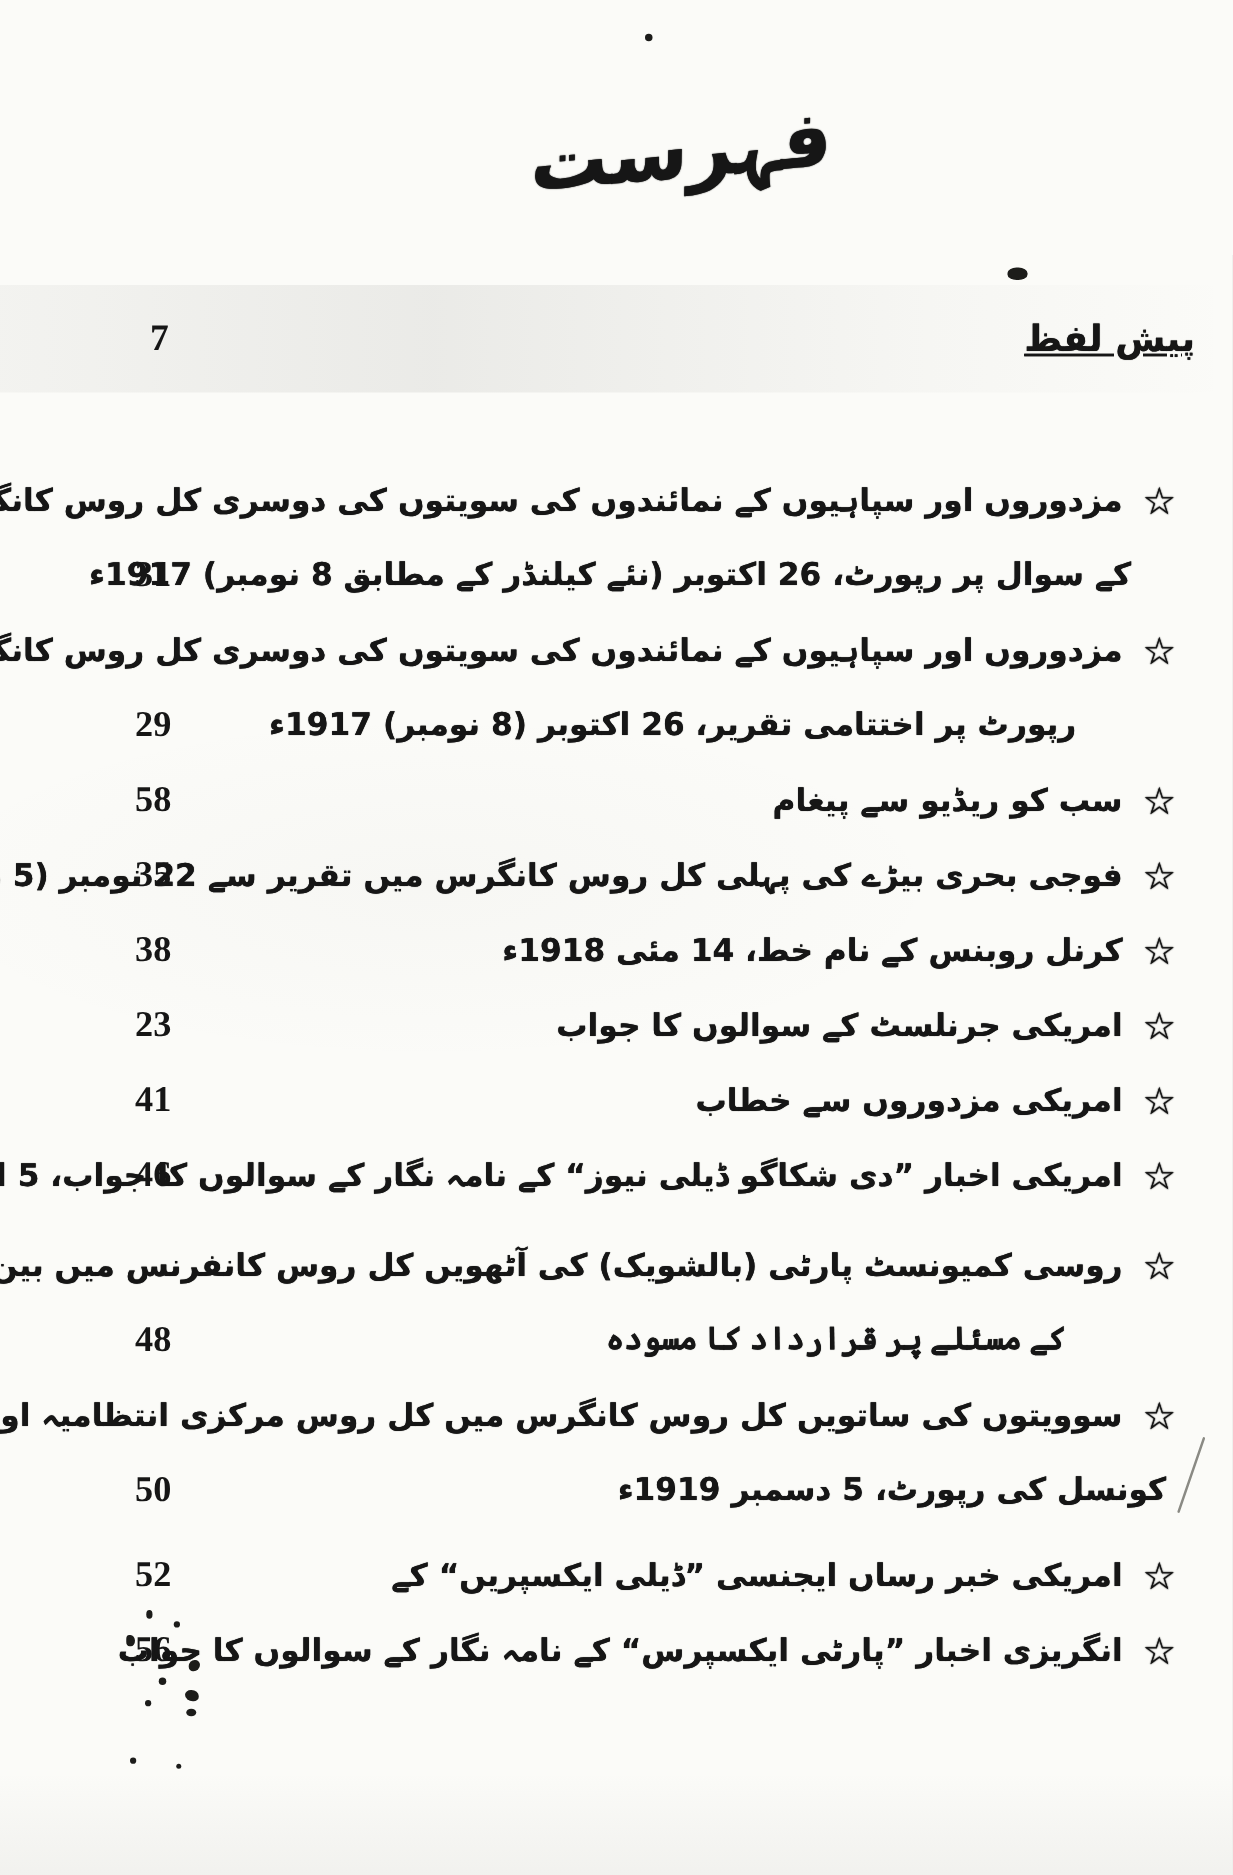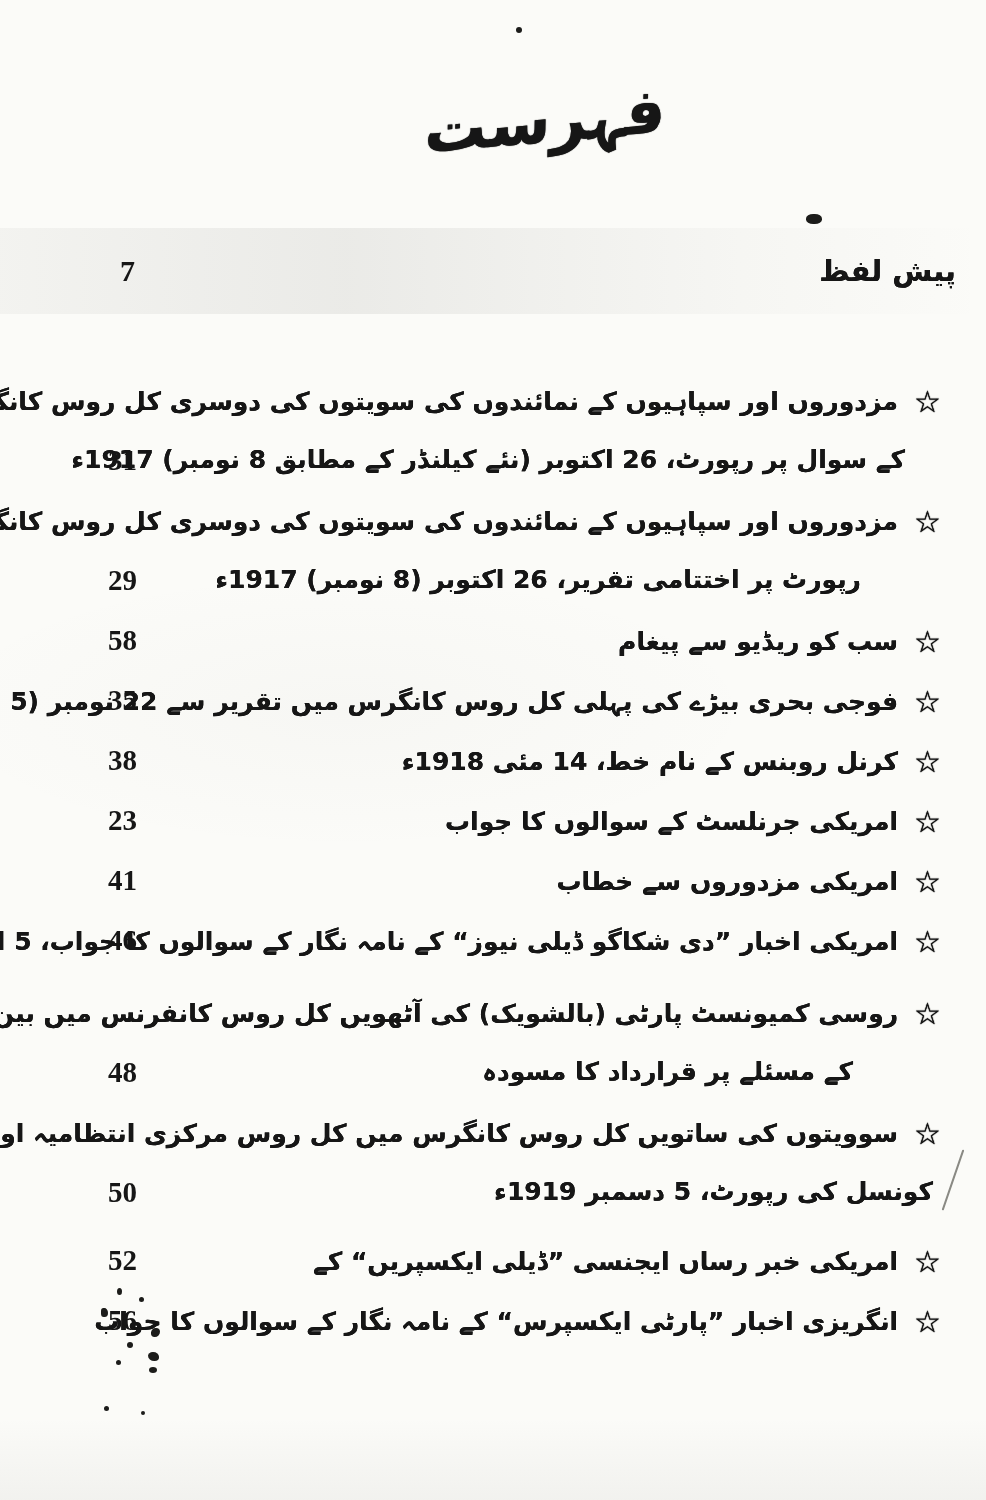--- a/index.html
+++ b/index.html
@@ -28,21 +28,21 @@
     font-size:62px;font-weight:bold;
     letter-spacing:1px;
     text-shadow:0 0 1px #000;
     white-space:nowrap;
   }
 
   
   .preface-row{position:absolute;top:240px;left:0;right:30px;height:62px;direction:rtl;}
   .preface-label{
     position:absolute;right:0;top:0;height:62px;line-height:62px;
-    font-size:29px;font-weight:bold;text-shadow:0 0 .6px #000;white-space:nowrap;
+    font-size:29px;font-weight:bold;text-shadow:0 0 .6px #000;white-space:nowrap;text-decoration:underline;
   }
   .preface-num{
     position:absolute;left:120px;top:0;height:62px;line-height:62px;
     font-family:"Liberation Serif",serif;font-weight:bold;font-size:30px;
   }
 
   
   .toc{
     position:absolute;top:370px;left:0;width:986px;
     padding:0 45px 0 100px;box-sizing:border-box;
@@ -145,21 +145,21 @@
     <div class="line l1">
       <span class="star">☆</span><span class="t">امریکی اخبار ”دی شکاگو ڈیلی نیوز“ کے نامہ نگار کے سوالوں کا جواب، 5 اکتوبر 1919ء</span>
     </div>
 
     <span class="pagenum">46</span>
   </div>
       <div class="entry" style="margin-top: 12px;">
     <div class="line l1">
       <span class="star">☆</span><span class="t">روسی کمیونسٹ پارٹی (بالشویک) کی آٹھویں کل روس کانفرنس میں بین الاقوامی سیاست</span>
     </div>
-    <div class="line l2" style="padding-left: 0px; padding-right: 88px;">کے مسئلے پر قرارداد کا مسودہ</div>
+    <div class="line l2" style="padding-left: 0px; padding-right: 88px; font-family: Liberation Serif, serif;">کے مسئلے پر قرارداد کا مسودہ</div>
     <span class="pagenum">48</span>
   </div>
       <div class="entry">
     <div class="line l1">
       <span class="star">☆</span><span class="t">سوویتوں کی ساتویں کل روس کانگرس میں کل روس مرکزی انتظامیہ اور عوامی کمیساروں کی</span>
     </div>
     <div class="line l2" style="padding-left: 0px; padding-right: 8px;">کونسل کی رپورٹ، 5 دسمبر 1919ء</div>
     <span class="pagenum">50</span>
   </div>
       <div class="entry" style="margin-top: 8px;">

